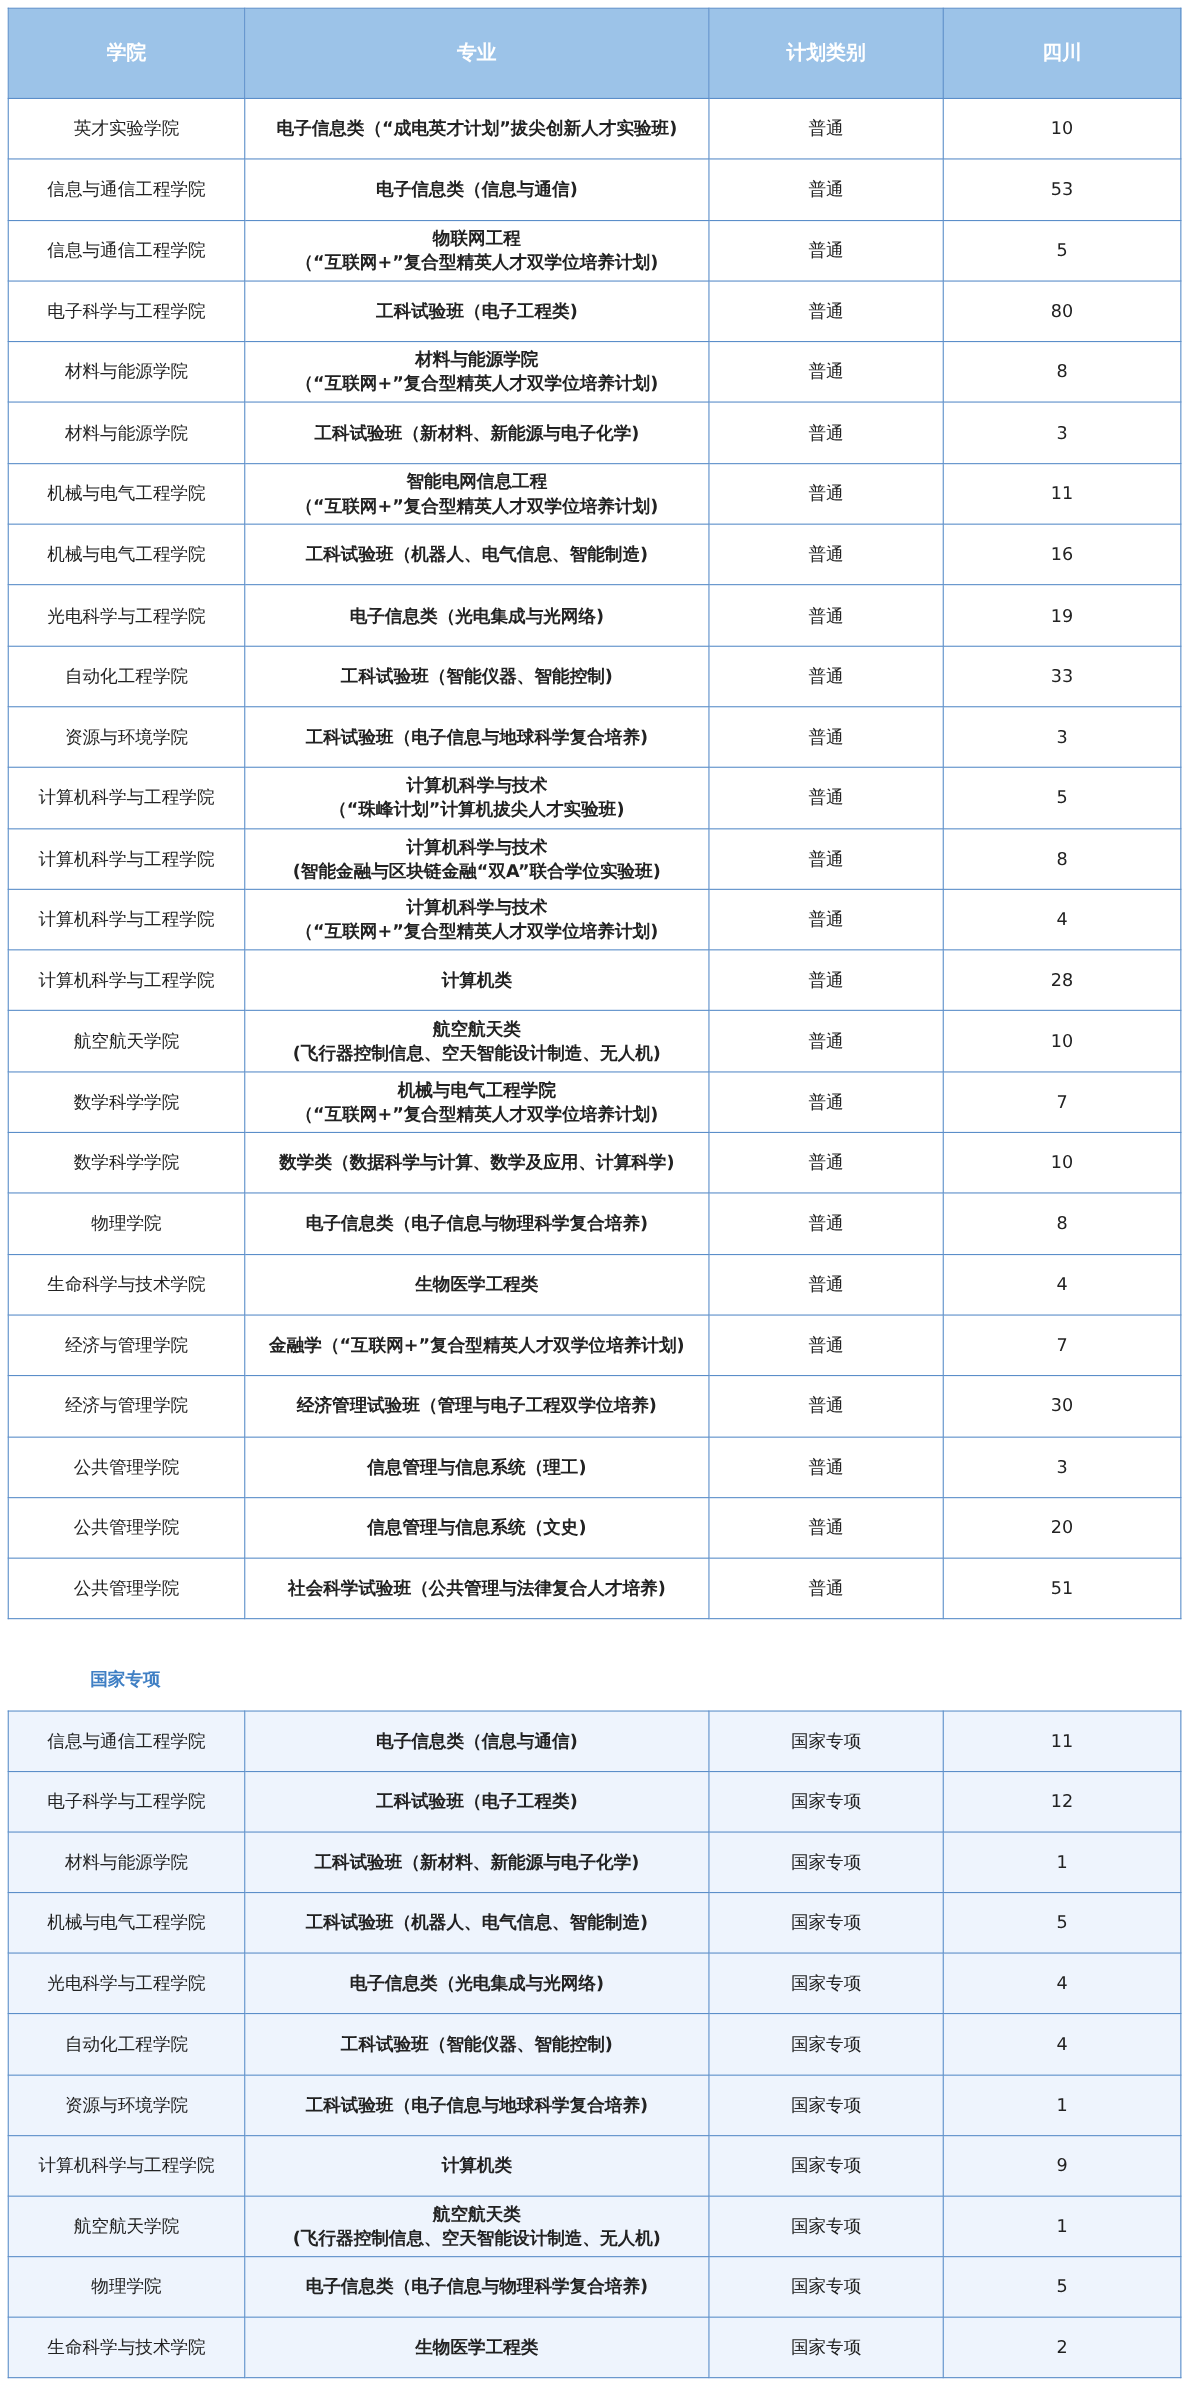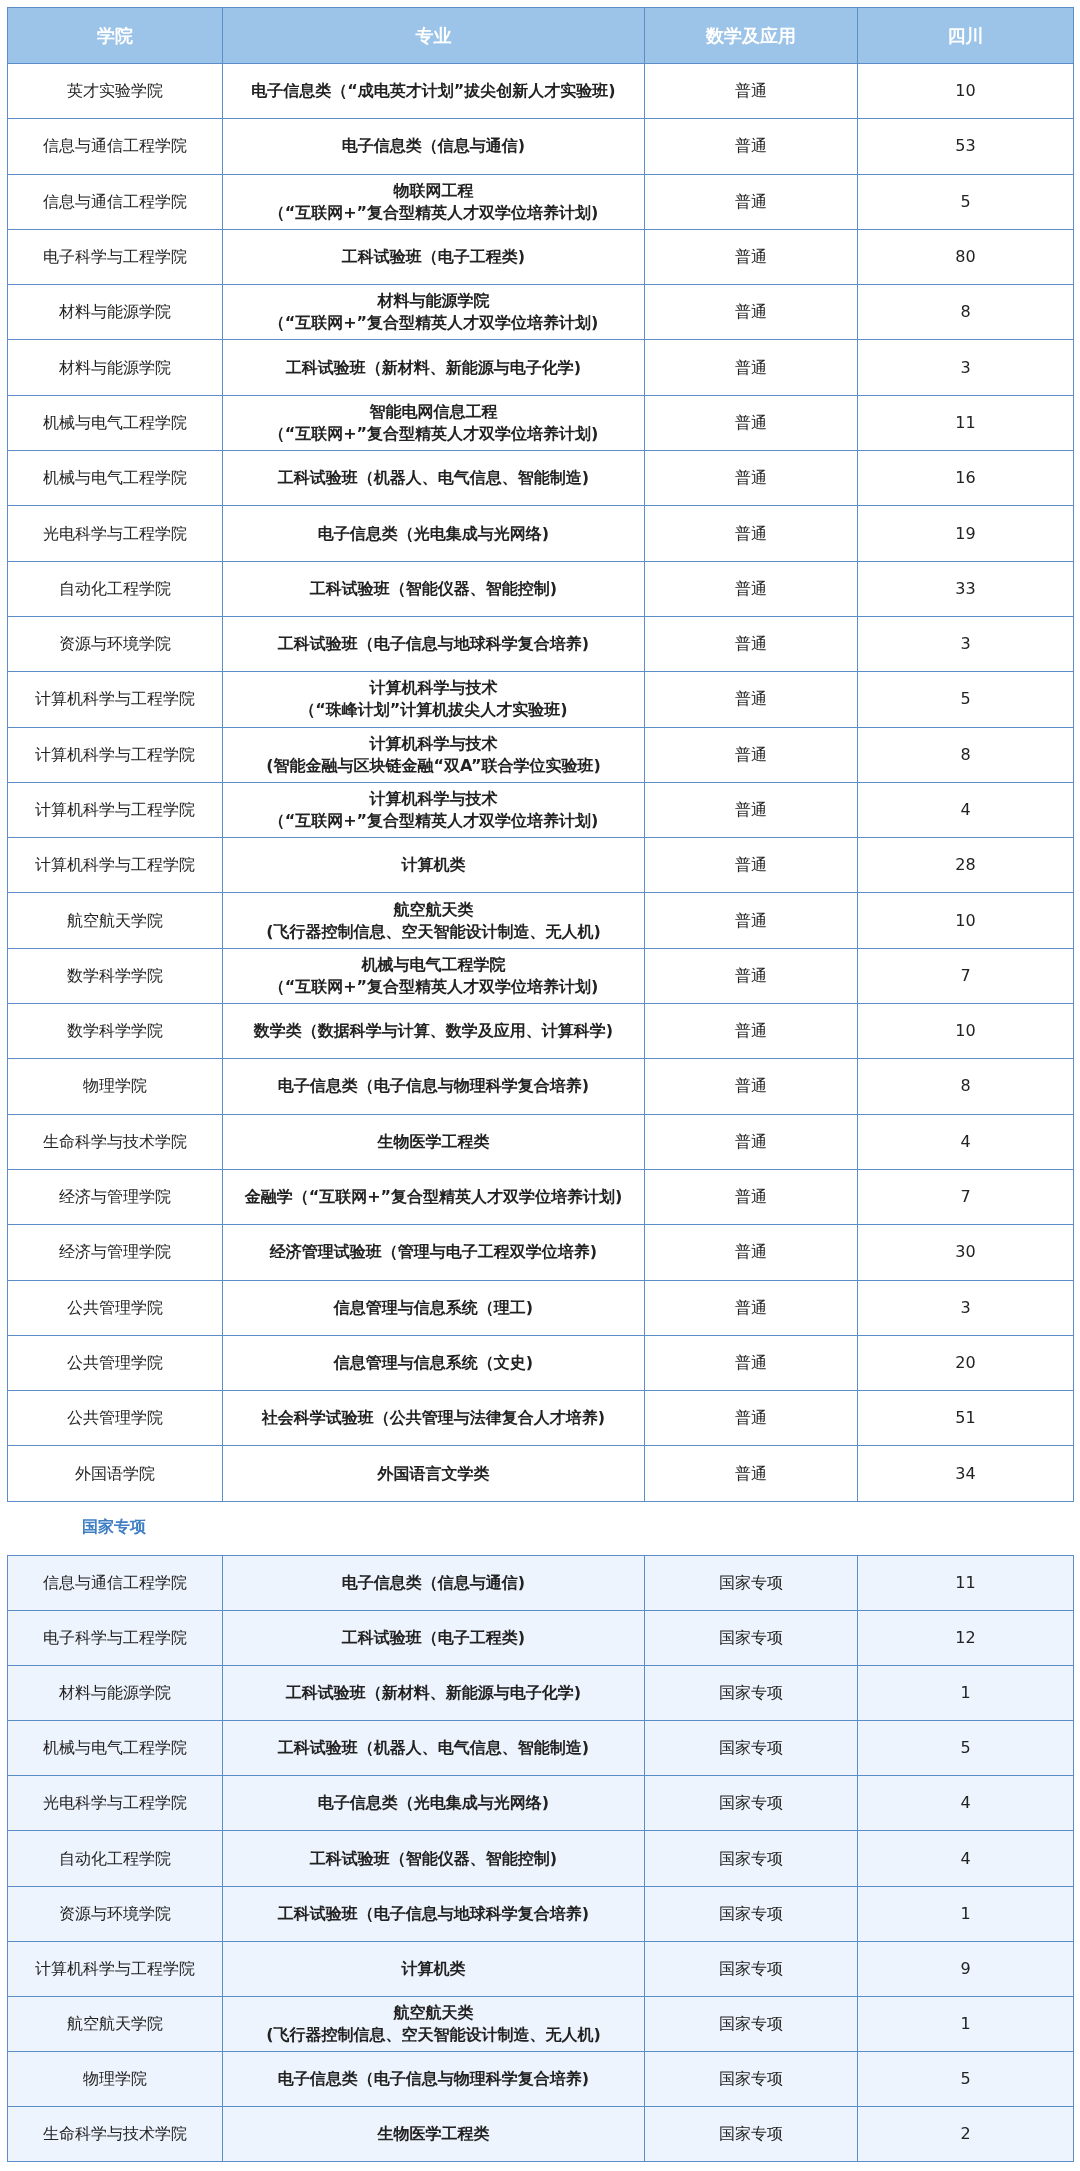--- a/index.html
+++ b/index.html
@@ -35,21 +35,21 @@
     .tbl col.c2 { width: 422px; }
     .tbl col.c3 { width: 213px; }
     .tbl col.c4 { width: 216px; }
     #main-table { top: 7px; }
     #main-table thead th {
       background: #9cc3e8;
       color: #ffffff;
       font-weight: bold;
       font-size: 18px;
       height: 55px;
-      padding: 0;
+      padding: 13px;
     }
     #main-table tbody td {
       height: 54.3px;
       background: #ffffff;
     }
     #special-table { top: 1555px; }
     #special-table tbody td {
       height: 54.1px;
       background: #eef4fd;
     }
@@ -77,21 +77,21 @@
   <colgroup>
     <col class="c1">
       <col class="c2">
       <col class="c3">
       <col class="c4">
   </colgroup>
   <thead>
     <tr>
       <th>学院</th>
       <th>专业</th>
-      <th>数学及应用</th>
+      <th>计划类别</th>
       <th>四川</th>
     </tr>
   </thead>
   <tbody id="main-body">
       <tr>
         <td>英才实验学院</td>
         <td>
           <span class="major-line">电子信息类（“成电英才计划”拔尖创新人才实验班)</span>
         </td>
         <td>普通</td>
@@ -289,28 +289,20 @@
         <td>普通</td>
         <td>20</td>
       </tr>
       <tr>
         <td>公共管理学院</td>
         <td>
           <span class="major-line">社会科学试验班（公共管理与法律复合人才培养)</span>
         </td>
         <td>普通</td>
         <td class="num-bold">51</td>
-      </tr>
-      <tr>
-        <td>外国语学院</td>
-        <td>
-          <span class="major-line">外国语言文学类</span>
-        </td>
-        <td>普通</td>
-        <td class="num-bold">34</td>
       </tr>
     </tbody>
 </table>
 
 <div class="section-label">国家专项</div>
 
 <table class="tbl" id="special-table">
   <colgroup>
     <col class="c1">
       <col class="c2">

